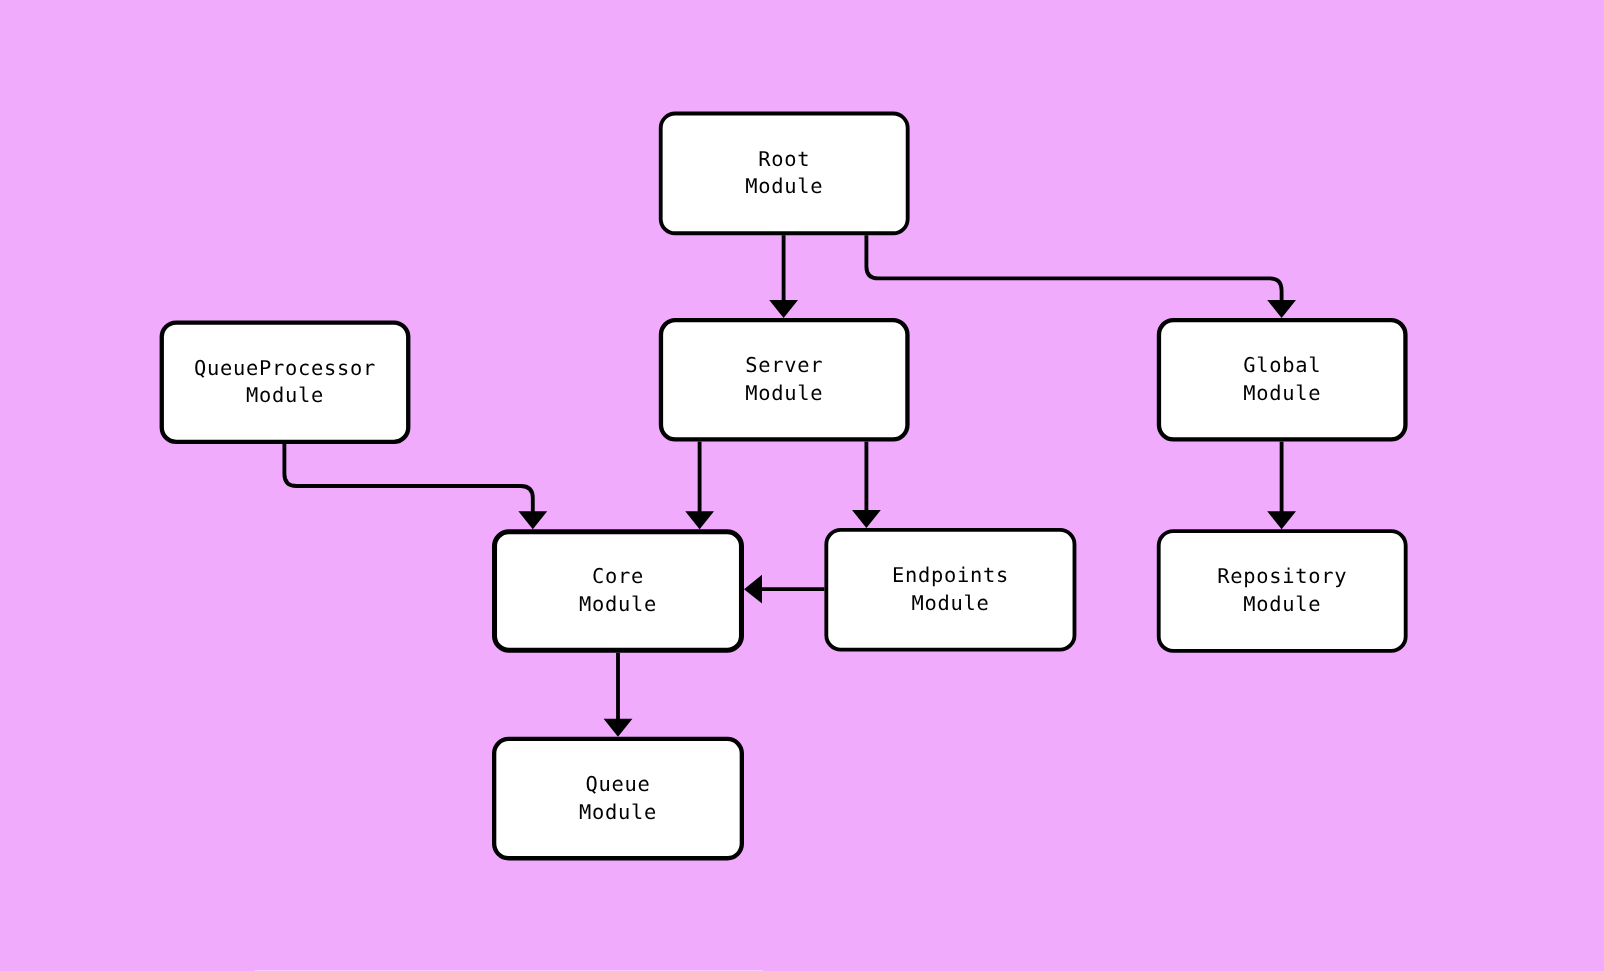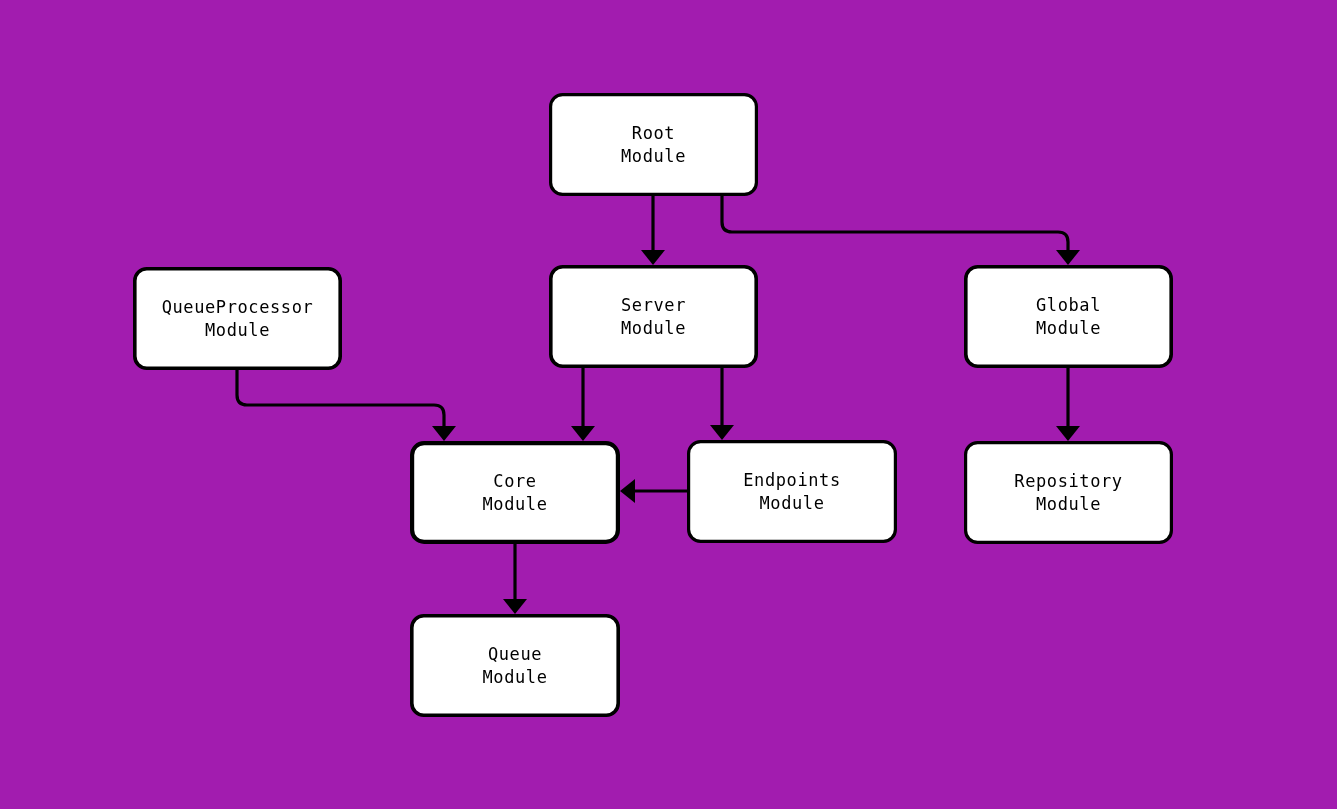--- a/index.html
+++ b/index.html
@@ -10,21 +10,21 @@
   body {
     width: 1337px;
     height: 809px;
     font-family: "DejaVu Sans Mono", "Liberation Mono", monospace;
     overflow: hidden;
   }
   #diagram-root {
     position: relative;
     width: 1337px;
     height: 809px;
-    background: #a21caf;
+    background: #f0abfc;
   }
   #diagram-svg {
     position: absolute;
     left: 0;
     top: 0;
     width: 1337px;
     height: 809px;
     display: block;
   }
   .node-box {

